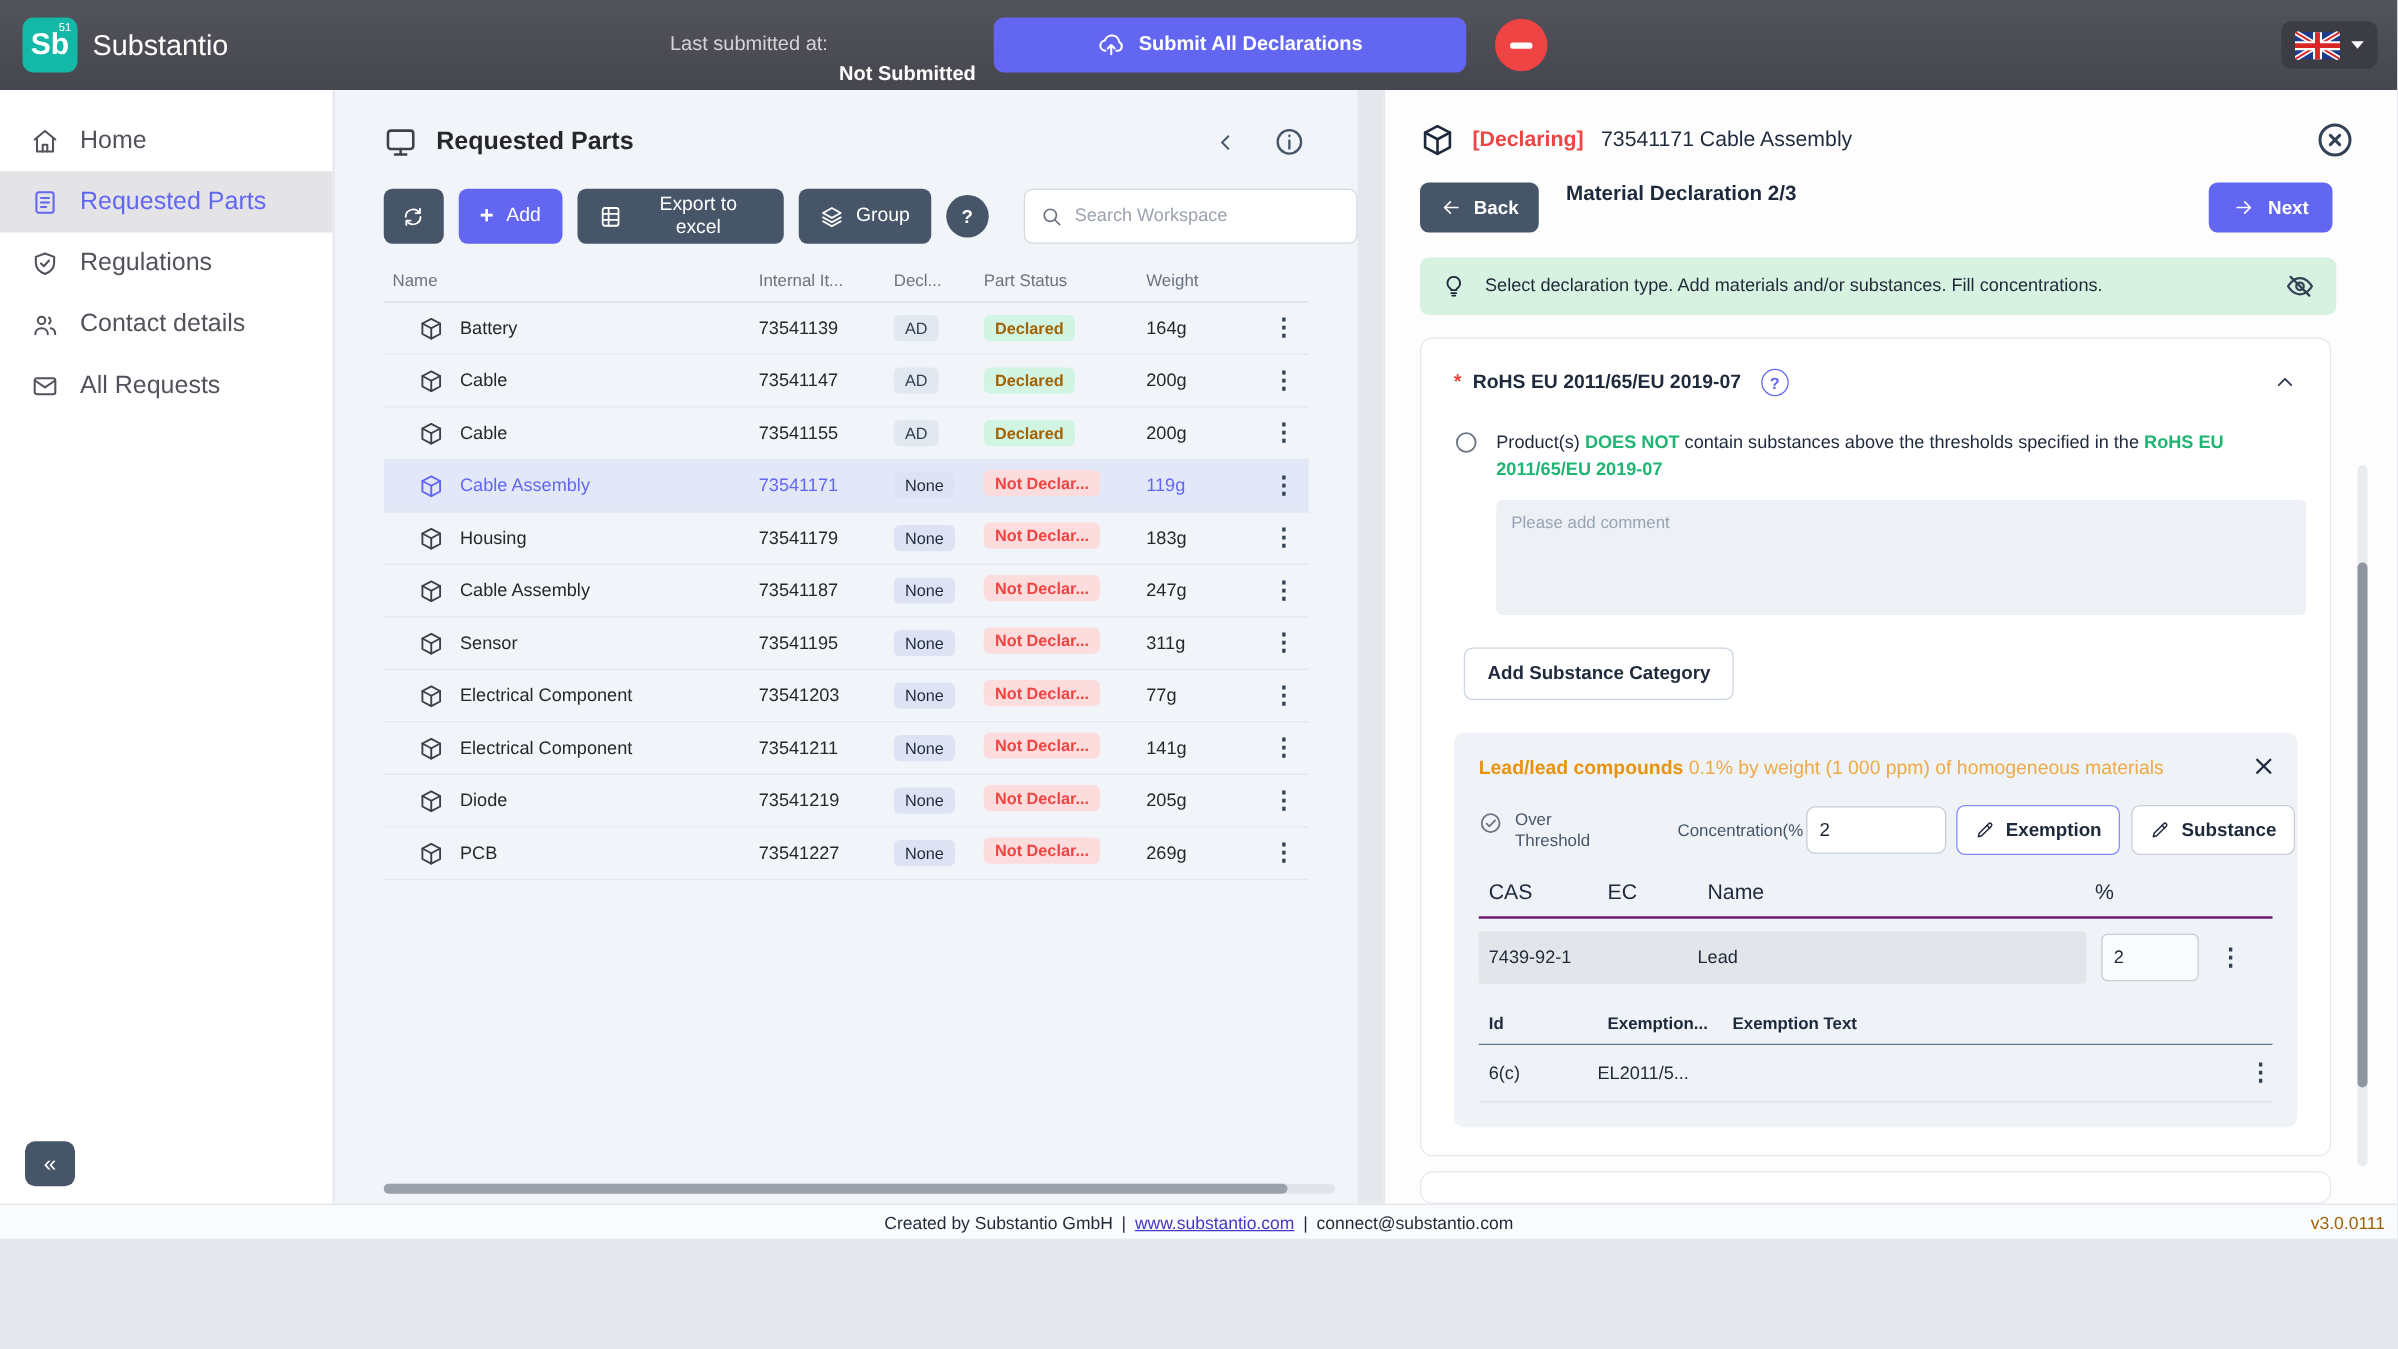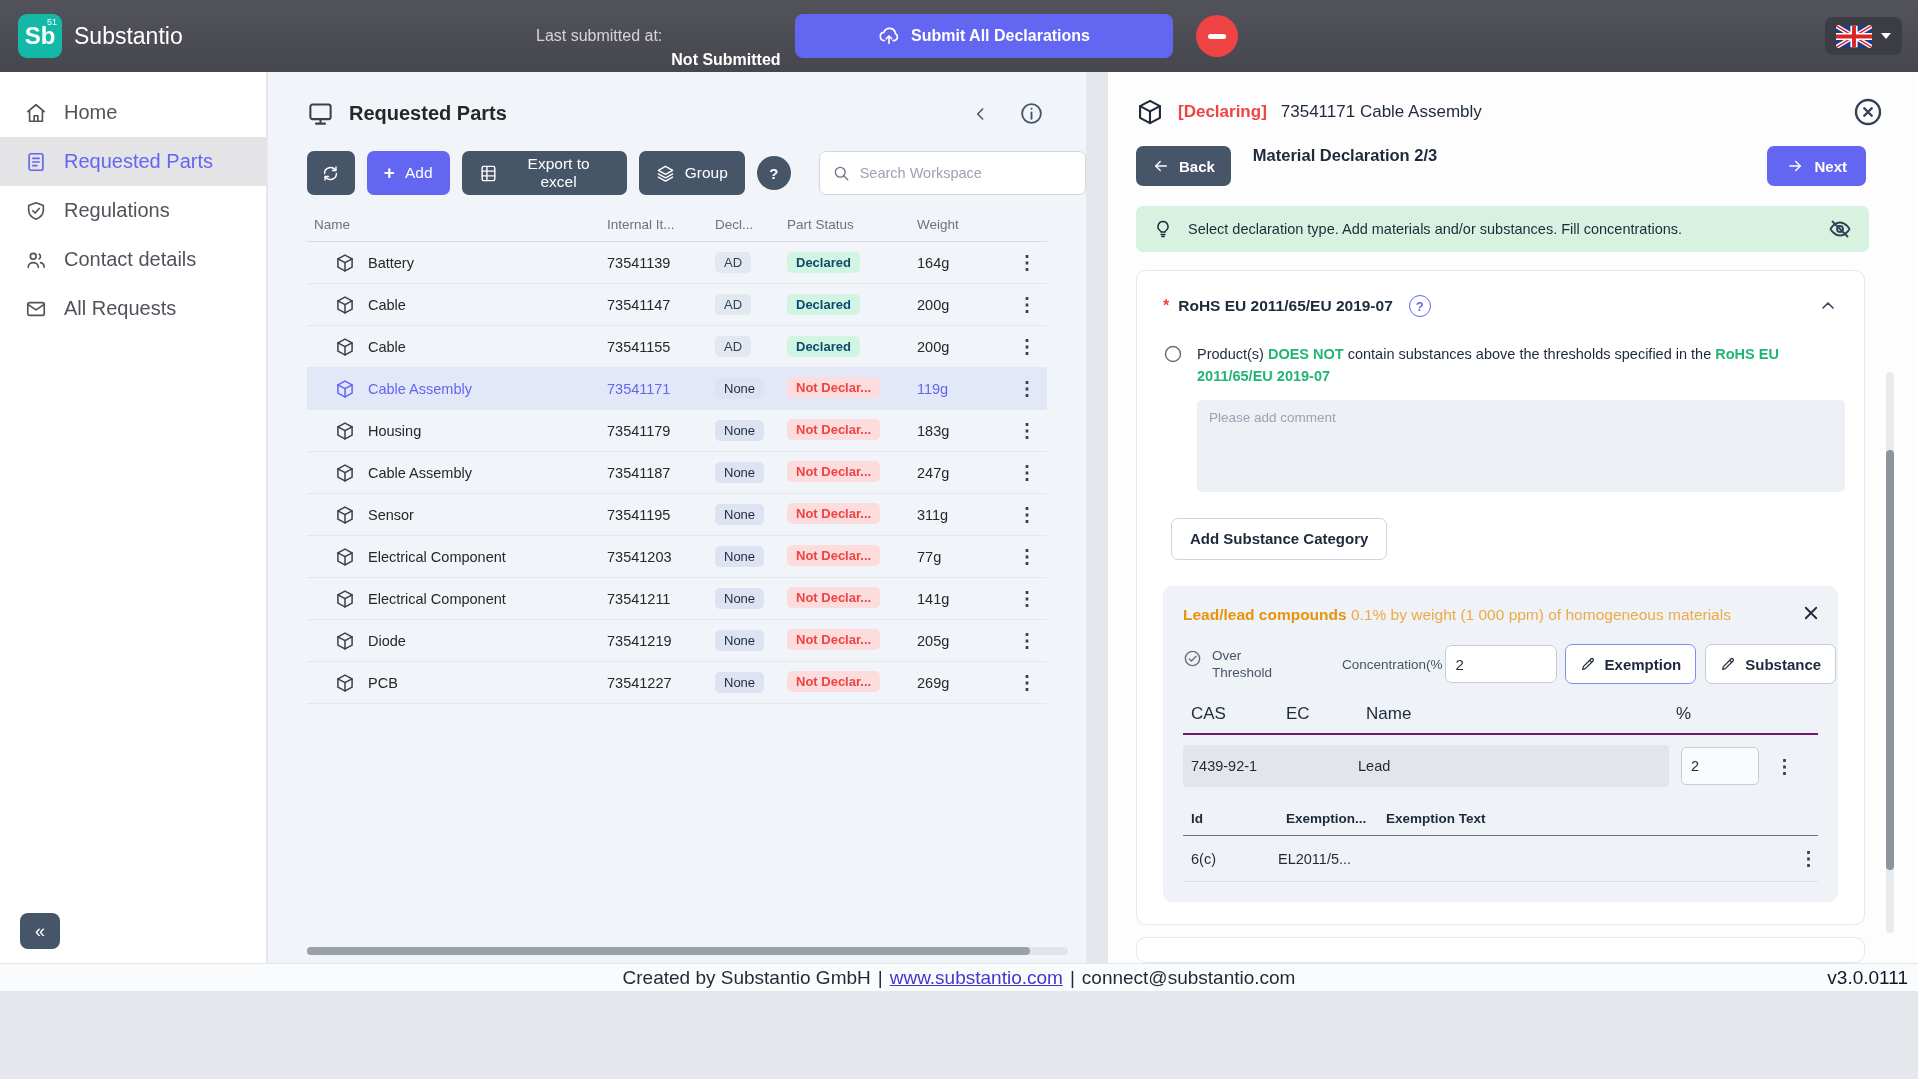--- a/index.html
+++ b/index.html
@@ -60,21 +60,21 @@
   .thead{display:grid;grid-template-columns:300px 108px 72px 130px 90px 40px;color:#6b7280;font-size:13.5px;
         padding-bottom:9px;border-bottom:1px solid #d8dce1;}
   .thead > div:first-child{padding-left:7px;}
   .trow{display:grid;grid-template-columns:300px 108px 72px 130px 90px 40px;align-items:center;height:42px;
         border-bottom:1px solid #e4e8ed;font-size:14.5px;color:#27272a;cursor:pointer;}
   .trow .name{display:flex;align-items:center;gap:13px;padding-left:28px;overflow:hidden;white-space:nowrap;}
   .trow .name svg{width:20px;height:20px;color:#3f3f46;flex:none;}
   .badge{display:inline-block;padding:3px 9px;border-radius:5px;font-size:13px;font-weight:500;white-space:nowrap;}
   .b-ad{background:#e2e8f0;color:#334155;}
   .b-none{background:#dde3f3;color:#1e293b;}
-  .b-ok{background:#d2f5e3;color:#0c4a6e;font-weight:600;}
+  .b-ok{background:#d2f5e3;color:#a16207;font-weight:600;}
   .b-bad{background:#fcdcdc;color:#ef4444;font-weight:600;max-width:104px;overflow:hidden;text-overflow:ellipsis;}
   .trow.sel{background:#e2e8f8;}
   .trow.sel .txt,.trow.sel .idtxt,.trow.sel .wt{color:#6366f1;}
   .trow.sel .name svg{color:#6366f1;}
   .kebab{color:#334155;font-size:19px;text-align:center;cursor:pointer;font-weight:700;line-height:1;}
   .hscroll{position:absolute;left:39px;right:18px;bottom:8px;height:8px;background:#e1e4e9;border-radius:4px;}
   .hscroll .thumb{position:absolute;left:0;top:0;height:8px;width:95%;background:#9aa1aa;border-radius:4px;cursor:pointer;}
 
   
   .rpanel{position:absolute;left:1107px;top:72px;right:0;bottom:28px;background:#fdfdfe;border-left:1px solid #e4e7ec;overflow:hidden;}
@@ -159,23 +159,23 @@
   .ex-row .ecode{width:100px;}
   .ex-row .etext{flex:1;}
 
   .sliver{margin:12px 0 0 28px;width:729px;height:26px;background:#fff;border:1px solid #e4e7ec;border-radius:10px;}
 
   .vscroll{position:absolute;right:24px;top:300px;bottom:30px;width:8px;background:#e9ecef;border-radius:4px;}
   .vscroll .thumb{position:absolute;left:0;top:78px;width:8px;height:420px;background:#8e959e;border-radius:4px;cursor:pointer;}
 
   
   .footer{position:absolute;left:0;right:0;bottom:0;height:28px;background:#fafbfc;border-top:1px solid #e4e7ea;
-        display:flex;align-items:center;justify-content:center;gap:7px;font-size:19px;color:#1f2937;}
+        display:flex;align-items:center;justify-content:center;gap:7px;font-size:14px;color:#1f2937;}
   .footer a{color:#4338ca;text-decoration:underline;cursor:pointer;}
-  .version{position:absolute;right:10px;top:50%;transform:translateY(-50%);color:#0f172a;}
+  .version{position:absolute;right:10px;top:50%;transform:translateY(-50%);color:#a16207;}
 </style>
 </head>
 <body>
 
 <div class="app">
 
   <header class="topbar">
     <div class="logo">
       <span>Sb</span>
       <span class="sup">51</span>

